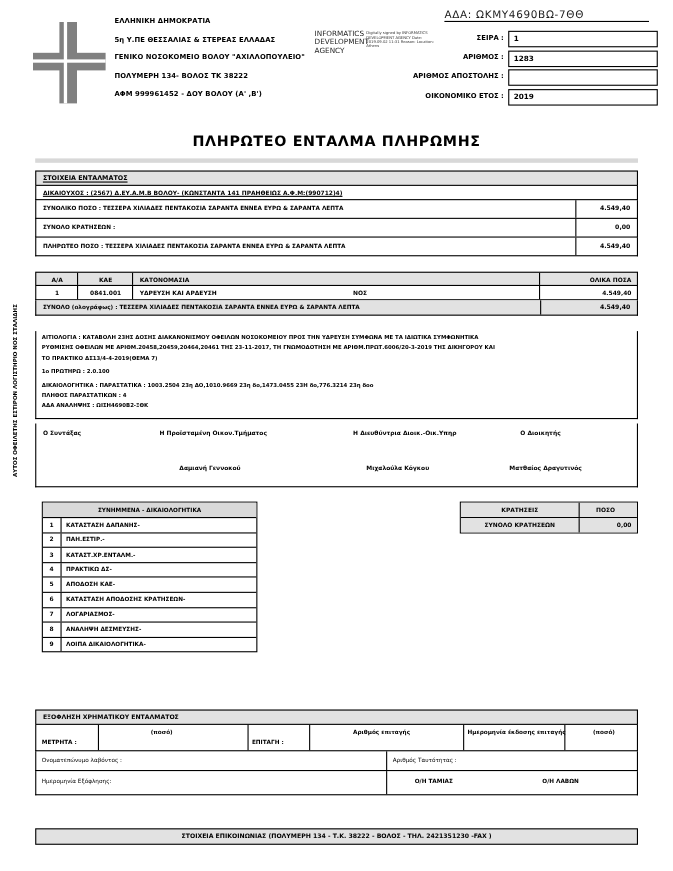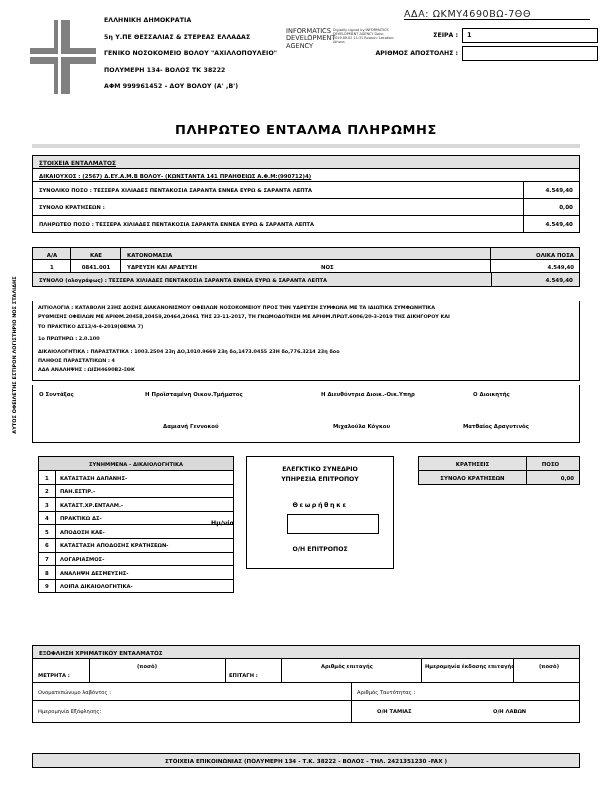--- a/index.html
+++ b/index.html
@@ -165,23 +165,35 @@
     <div class="ida-sub">Digitally signed by INFORMATICS DEVELOPMENT AGENCY Date: 2019.09.02 11:31 Reason: Location: Athens</div>
 
     <div class="fields">
       <div class="frow">
         <div class="flbl">ΣΕΙΡΑ :</div>
         <div class="fbox">
           <div class="fval">1</div>
         </div>
       </div>
       <div class="frow">
+        <div class="flbl">ΑΡΙΘΜΟΣ :</div>
+        <div class="fbox">
+          <div class="fval">1283</div>
+        </div>
+      </div>
+      <div class="frow">
         <div class="flbl">ΑΡΙΘΜΟΣ ΑΠΟΣΤΟΛΗΣ :</div>
         <div class="fbox">
           <div class="fval"></div>
+        </div>
+      </div>
+      <div class="frow">
+        <div class="flbl">ΟΙΚΟΝΟΜΙΚΟ ΕΤΟΣ :</div>
+        <div class="fbox">
+          <div class="fval">2019</div>
         </div>
       </div>
     </div>
   </div>
 
   <div class="title">ΠΛΗΡΩΤΕΟ ΕΝΤΑΛΜΑ ΠΛΗΡΩΜΗΣ</div>
   <div class="rule"></div>
 
   <div class="sec-hd">
     <span>ΣΤΟΙΧΕΙΑ ΕΝΤΑΛΜΑΤΟΣ</span>
@@ -317,28 +329,20 @@
         <div class="t">ΑΝΑΛΗΨΗ ΔΕΣΜΕΥΣΗΣ-</div>
       </div>
     <div class="chk-row">
         <div class="n">
           <span>9</span>
         </div>
         <div class="t">ΛΟΙΠΑ ΔΙΚΑΙΟΛΟΓΗΤΙΚΑ-</div>
       </div>
   </div>
 
-  <div class="court">
-    <div class="l1">ΕΛΕΓΚΤΙΚΟ ΣΥΝΕΔΡΙΟ</div>
-    <div class="l2">ΥΠΗΡΕΣΙΑ ΕΠΙΤΡΟΠΟΥ</div>
-    <div class="theo">Θεωρήθηκε</div>
-    <div class="dat">Ημ/νία</div>
-    <div class="inp"></div>
-    <div class="l3">Ο/Η ΕΠΙΤΡΟΠΟΣ</div>
-  </div>
 
   <div class="ded">
     <div class="r">
       <div class="c-l">
           <span>ΚΡΑΤΗΣΕΙΣ</span>
         </div>
       <div class="c-r">
           <span>ΠΟΣΟ</span>
         </div>
     </div>

